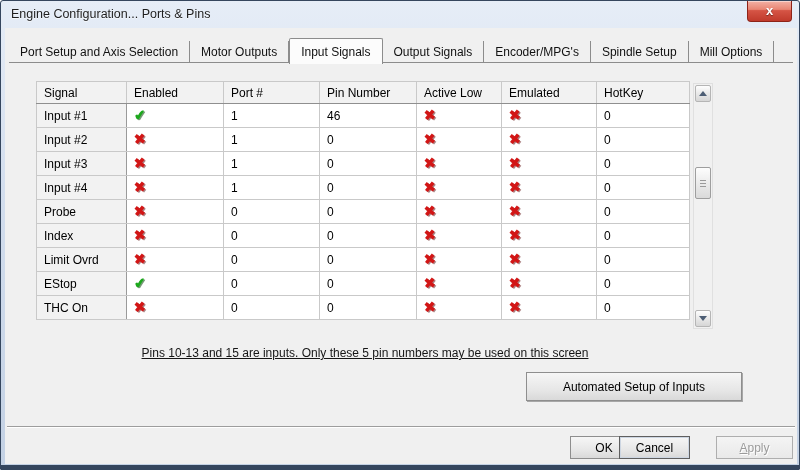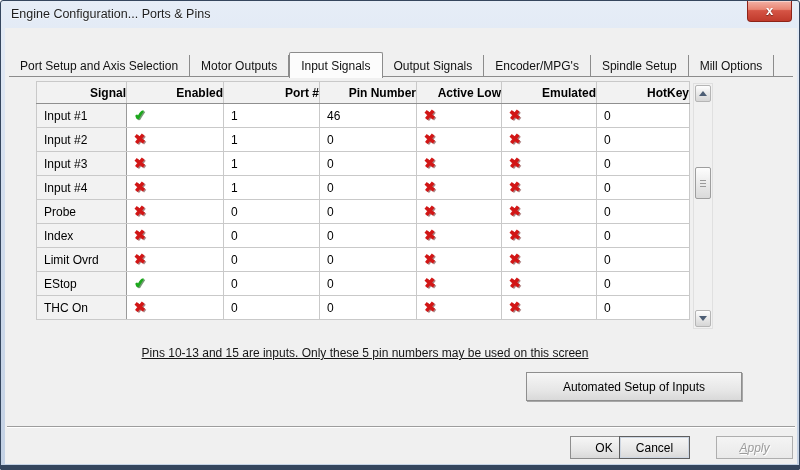--- a/index.html
+++ b/index.html
@@ -31,42 +31,42 @@
 
   
   .client{
     position:absolute; left:4px; top:27px; width:792px; height:436px;
     background:#f0f0f0; font-size:12px; color:#000;
   }
 
   
   .tabstrip{
     position:absolute; left:4px; top:9px; width:784px; height:26px;
-    border-bottom:1px solid #8c8c8c; white-space:nowrap;margin-top:14px;
+    border-bottom:1px solid #8c8c8c; white-space:nowrap;
   }
   .tab{
     display:inline-block; vertical-align:bottom; height:22px; margin-top:4px;
     padding:4px 11px 0 11px; font-size:12px; color:#111;
     border-right:1px solid #8c8c8c; cursor:default;
   }
   .tab[data-selected="true"]{
     background:#fcfcfc; border:1px solid #8c8c8c; border-bottom:none;
     border-radius:2px 2px 0 0; height:26px; margin-top:0; padding-top:6px;
     position:relative; top:1px; z-index:2;
   }
 
   
   .grid{
     position:absolute; left:31px; top:53px;
     border-collapse:collapse; table-layout:fixed;
     border:1px solid #7f7f7f; background:#fff; font-size:12px;
   }
   .grid th, .grid td{ border:1px solid #c9c9c9; overflow:hidden; white-space:nowrap; }
   .grid th{
-    height:22px; background:#f2f2f2; font-weight:bold; text-align:right;
+    height:22px; background:#f2f2f2; font-weight:normal; text-align:left;
     padding:0 0 0 7px; border-bottom:1px solid #8f8f8f;
   }
   .grid td{ height:24px; padding:0 0 0 7px; background:#fff; }
   .grid td.rowhead{ background:#f2f2f2; border-right:1px solid #9a9a9a; }
   .mark{ font-size:14px; font-weight:bold; line-height:1; display:inline-block; transform:rotate(-6deg); }
   .mark[data-state="check"]{ color:#1ca81c; text-shadow:1px 1px 0 rgba(6,70,6,.55); }
   .mark[data-state="cross"]{ color:#d21616; text-shadow:1px 1px 0 rgba(90,6,6,.5); }
   .mark[data-state="check"]::before{ content:"\2714"; }
   .mark[data-state="cross"]::before{ content:"\2716"; }
 
@@ -104,21 +104,20 @@
     border:1px solid #8e8e8e; cursor:default;
     font-family:"Liberation Sans", sans-serif;
   }
   .automated-btn{ left:521px; top:344px; width:216px; height:29px; box-shadow:1px 1px 0 rgba(0,0,0,.3); }
   .ok-btn{ left:519px; top:408px; width:68px; height:23px;margin-left:46px; }
   .cancel-btn{ left:614px; top:408px; width:71px; height:23px; border-color:#5f5f5f; box-shadow:inset 0 0 0 1px #cdd6e2;text-align:center; }
   .apply-btn{
     left:711px; top:408px; width:77px; height:23px;
     color:#9b9b9b; border-color:#aeaeae; background:linear-gradient(180deg,#f4f4f4,#e9e9e9);
     text-shadow:1px 1px 0 #fff;
-    font-style:italic;
   }
   .apply-btn .u{ text-decoration:underline; }
 
   .divider{
     position:absolute; left:2px; right:2px; top:398px; height:2px;
     border-top:1px solid #9d9d9d; border-bottom:1px solid #ffffff;
   }
 </style>
 </head>
 <body>

